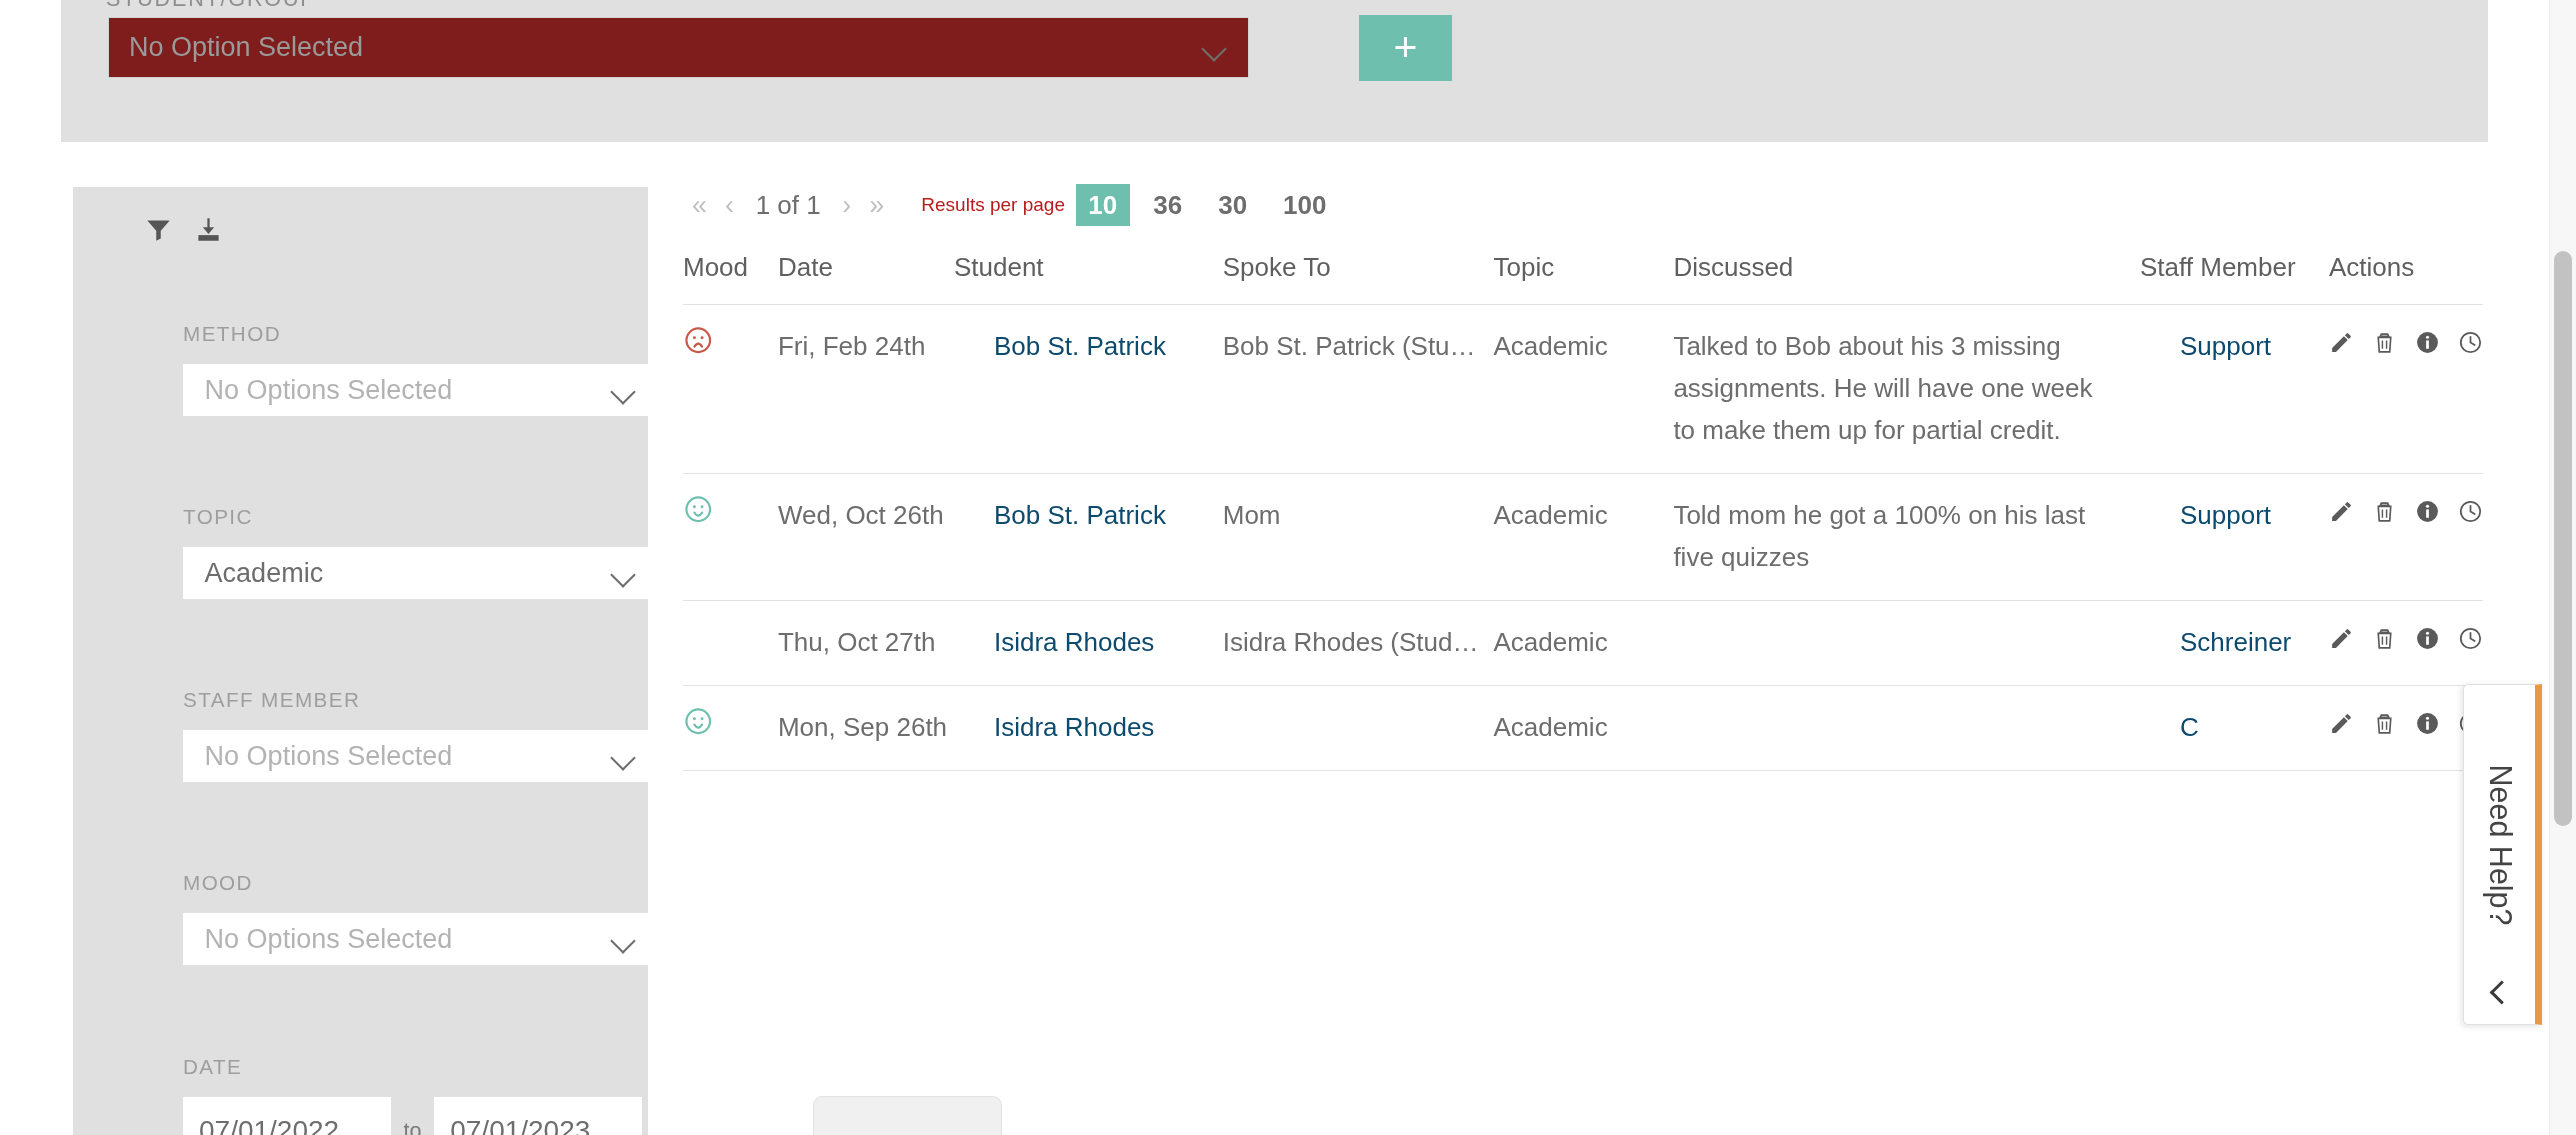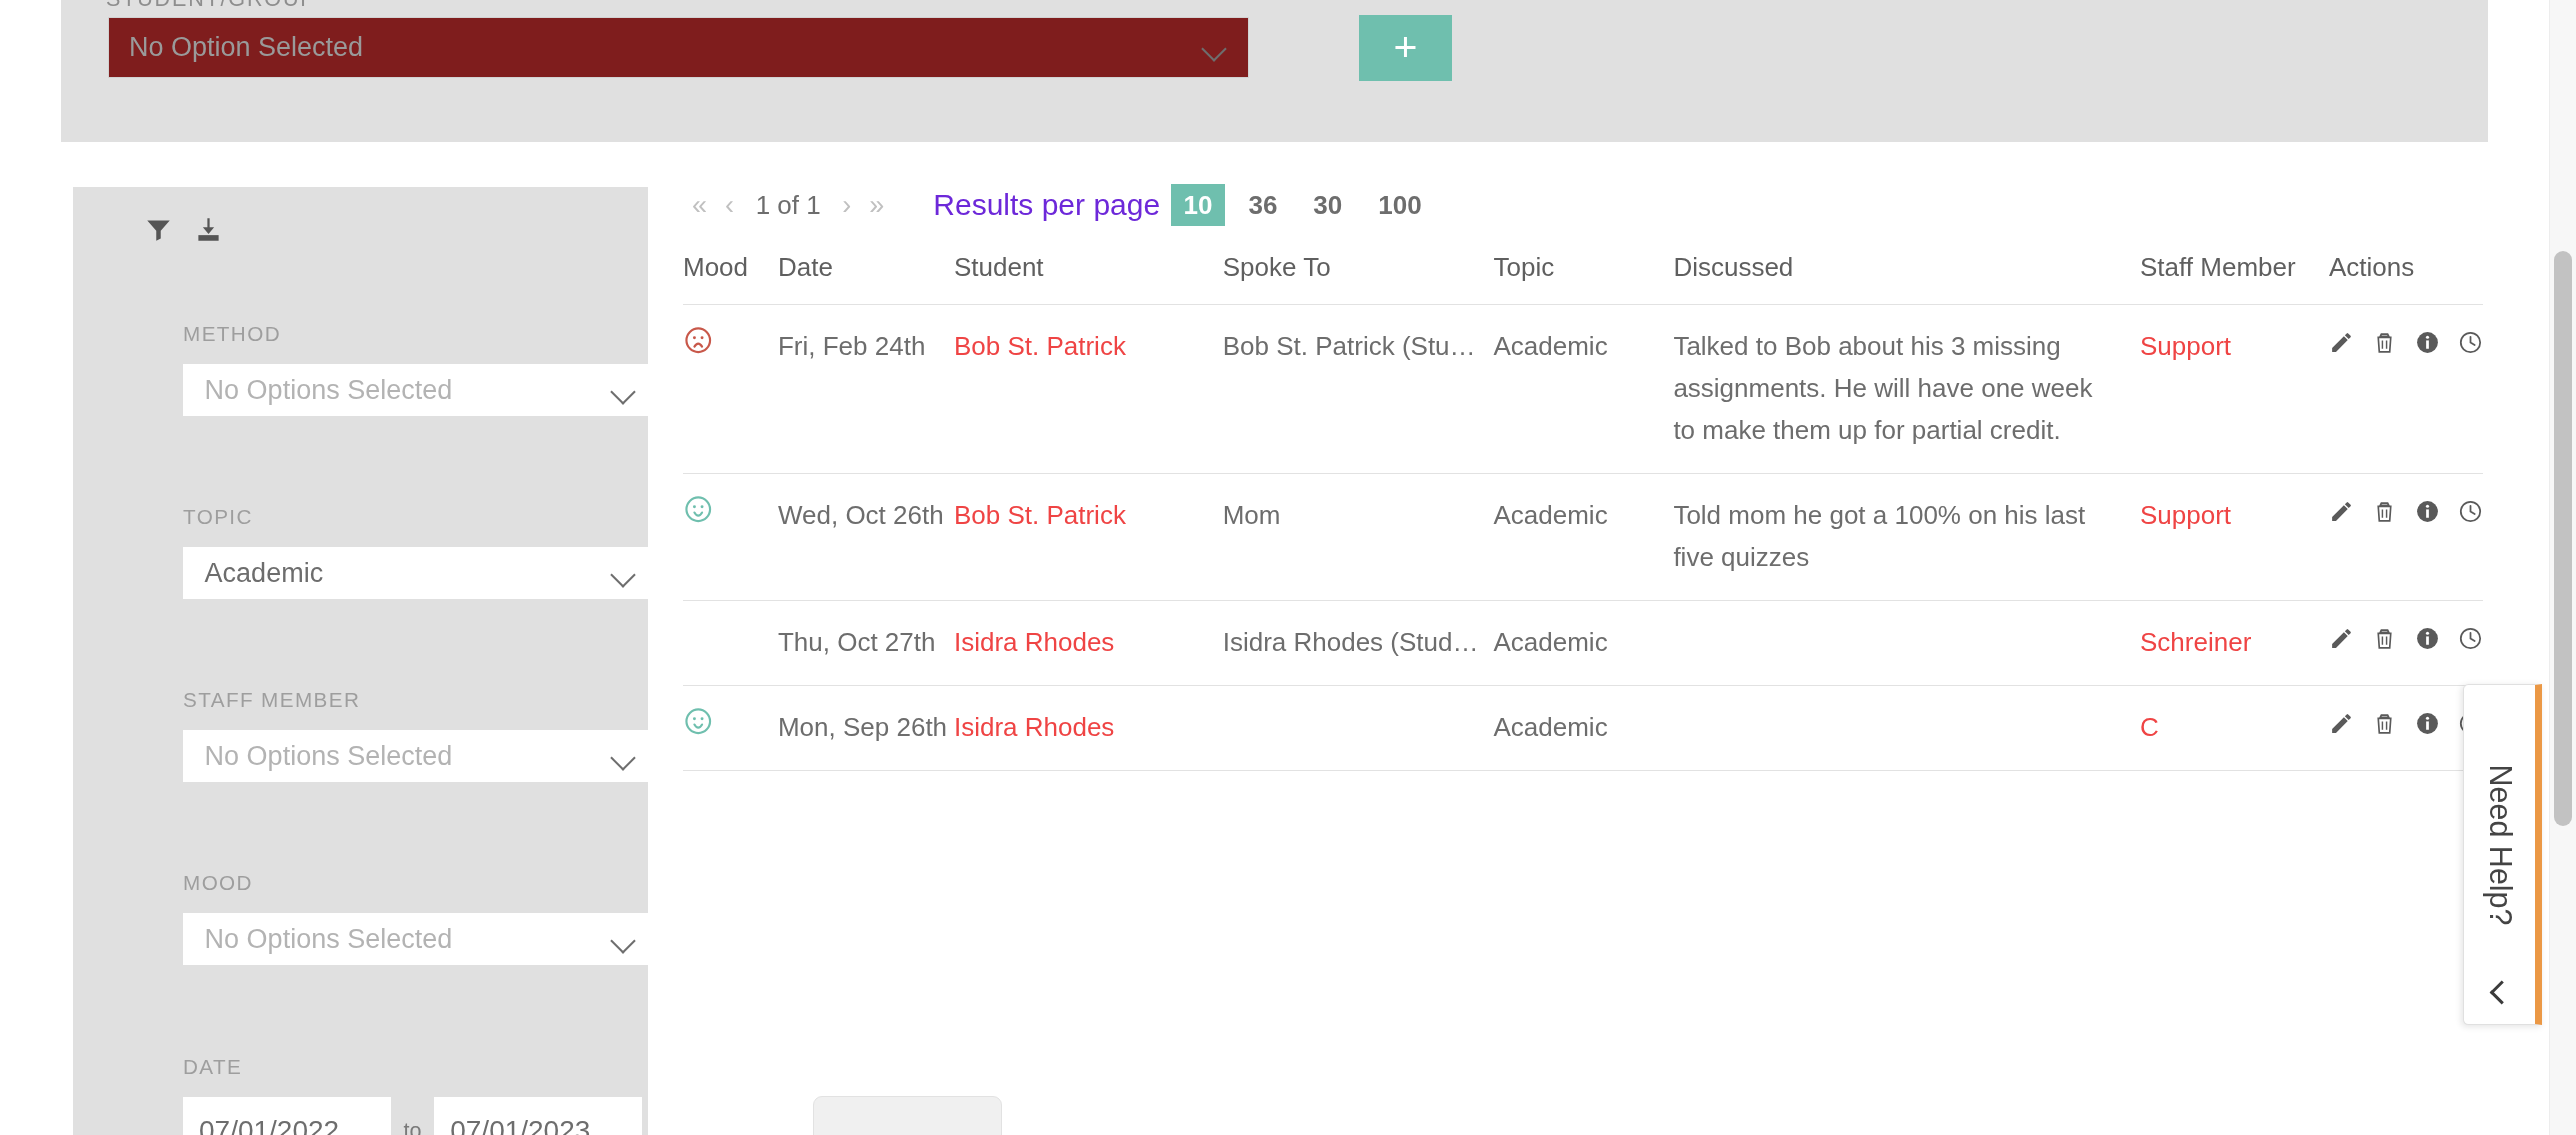--- a/index.html
+++ b/index.html
@@ -77,21 +77,21 @@
 
   
   .main { position: absolute; left: 683px; top: 180px; width: 1832px; }
 
   .pager { display: flex; align-items: center; height: 50px; }
   .pg-arrow {
     font-size: 27px; color: #c0c0c0; padding: 0 9px; cursor: pointer;
     line-height: 1; user-select: none;
   }
   .pg-count { font-size: 26px; color: #6d6d6d; padding: 0 12.6px; }
-  .rpp-label { font-size: 30px; color: #6d28d9; margin-left: 40px; }
+  .rpp-label { font-size: 19px; color: #b91c1c; margin-left: 28px; }
   .rpp-opt {
     font-size: 26px; color: #6d6d6d; padding: 5.4px 12.6px; margin-left: 10.8px;
     cursor: pointer;
     font-weight: bold;
   }
   .rpp-opt.active { background: #6fbfae; color: #fff; }
 
   table.grid { width: 1800px; border-collapse: collapse; margin-top: 21.6px; }
   table.grid th {
     text-align: left; font-weight: 400;
@@ -106,21 +106,21 @@
     vertical-align: top; line-height: 1.62;
   }
   .c-mood  { width: 95px; }
   .c-date  { width: 176px; white-space: nowrap; }
   .c-stud  { width: 269px; }
   .c-spoke { width: 271px; margin-top: 32px; }
   .c-topic { width: 180px; }
   .c-disc  { width: 467px; padding-right: 36px !important; }
   .c-staff { width: 189px; }
   .c-act   { width: 153px; }
-  .link-orange { color: #ef4444; cursor: pointer; }
+  .link-orange { color: #0c4a6e; cursor: pointer; margin-left: 40px; }
   .actions { display: flex; gap: 18px; align-items: center; }
   .actions svg { cursor: pointer; }
 
   
   .need-help {
     position: absolute; right: 34px; top: 684px;
     width: 79px; height: 341px;
     background: #fff; border: 0.9px solid #e0e0e0;
     border-right: 7.2px solid #eb9845;
     border-radius: 5.4px 0 0 5.4px;

